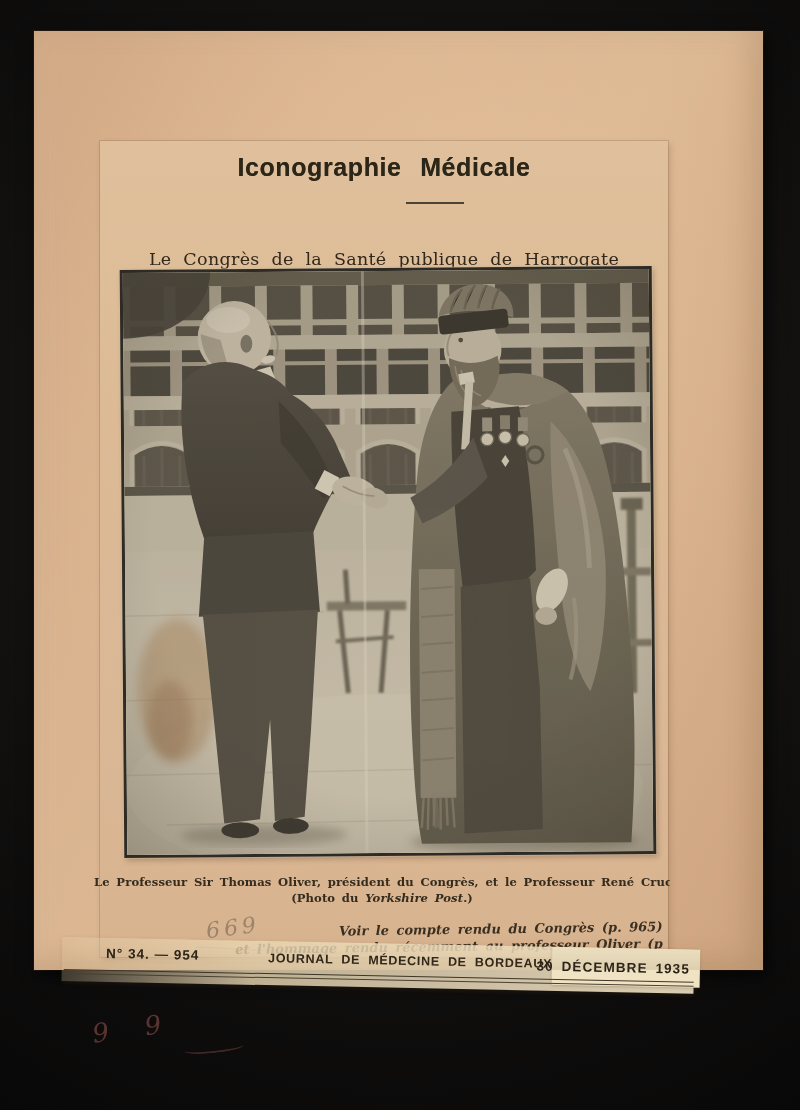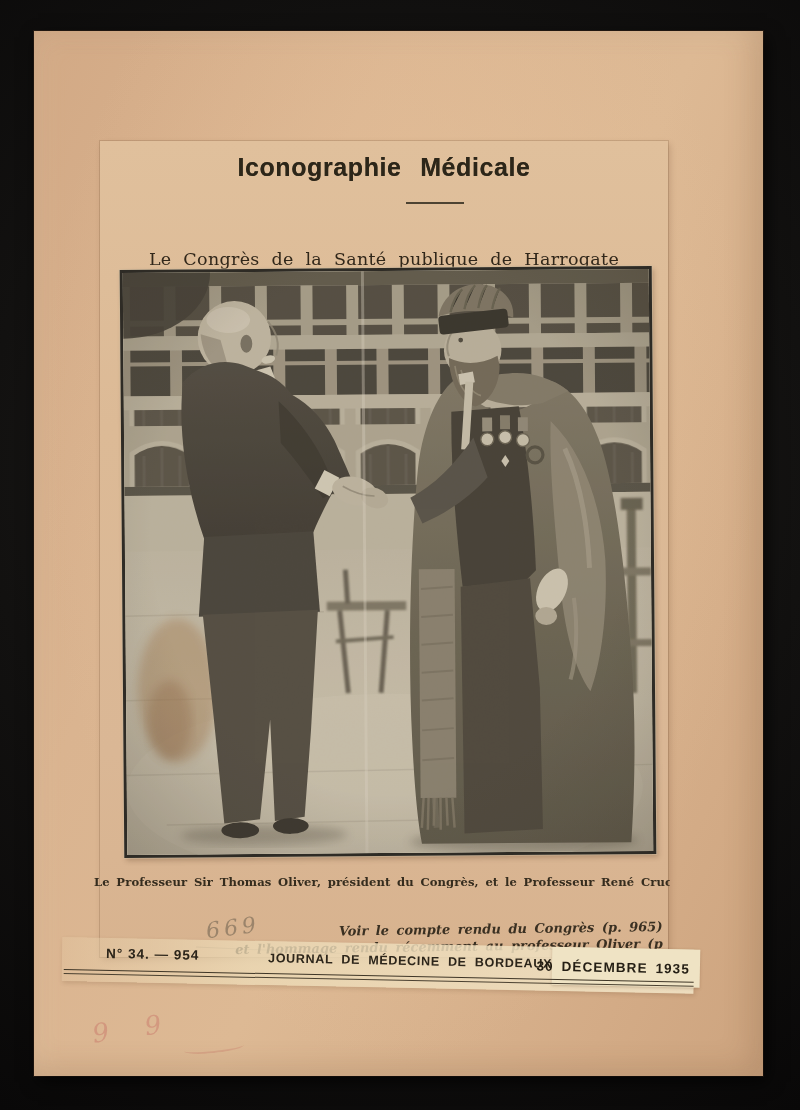--- a/index.html
+++ b/index.html
@@ -1,20 +1,20 @@
 <!DOCTYPE html>
 <html><head>
 <meta charset="utf-8">
 <style>
   html,body{margin:0;padding:0;width:800px;height:1110px;overflow:hidden;
     background:radial-gradient(circle at 50% 42%, #201e1c 0%, #121110 55%, #090808 100%);
     font-family:"Liberation Sans", sans-serif;}
   *{box-sizing:border-box;}
 
-  .page{position:absolute;left:34px;top:31px;width:729px;height:1045px;
+  .page{position:absolute;left:34px;top:31px;width:729px;height:939px;
     background:
       radial-gradient(ellipse at 50% 40%, rgba(236,200,160,.55) 0%, rgba(236,200,160,0) 70%),
       linear-gradient(115deg, #d2a985 0%, #dab490 30%, #ddb994 55%, #d3ab86 85%, #cda47f 100%);
     box-shadow: 4px 6px 16px rgba(0,0,0,.7), 0 0 0 1px rgba(60,40,25,.5);
   }
   .page::after{content:"";position:absolute;inset:0;pointer-events:none;
     box-shadow:inset -10px -6px 30px rgba(90,55,30,.18), inset 8px 6px 26px rgba(255,235,210,.12);}
 
   .clipping{position:absolute;left:66px;top:110px;width:568px;height:816px;
     background:linear-gradient(180deg,#e0c09c 0%, #dcba96 35%, #dab795 75%, #d8b38f 100%);
@@ -267,20 +267,21 @@
 
       <rect x="240" y="0" width="3" height="585" fill="#ece6d4" opacity="0.38"></rect>
       <rect x="0" y="0" width="530" height="585" fill="#cda478" opacity="0.10"></rect>
       <rect x="0" y="0" width="530" height="585" fill="url(#gVig)"></rect>
       <rect x="0" y="0" width="530" height="585" filter="url(#fGrain)" opacity="0.16" fill="#888"></rect>
     </svg>
   </div>
 
   <div class="caption">
     <div class="l1">Le Professeur Sir Thomas Oliver, président du Congrès, et le Professeur René Cruchet, représentant de la France</div>
+    <div class="l2"><span>(Photo du </span><span class="ital">Yorkshire Post</span><span>.)</span></div>
   </div>
 
   <div class="handwritten">669</div>
   <div class="handwritten-line"></div>
 
   <div class="notes">
     <div>Voir le compte rendu du Congrès (p. 965)</div>
     <div>et l'hommage rendu récemment au professeur Oliver (p</div>
   </div>
 

